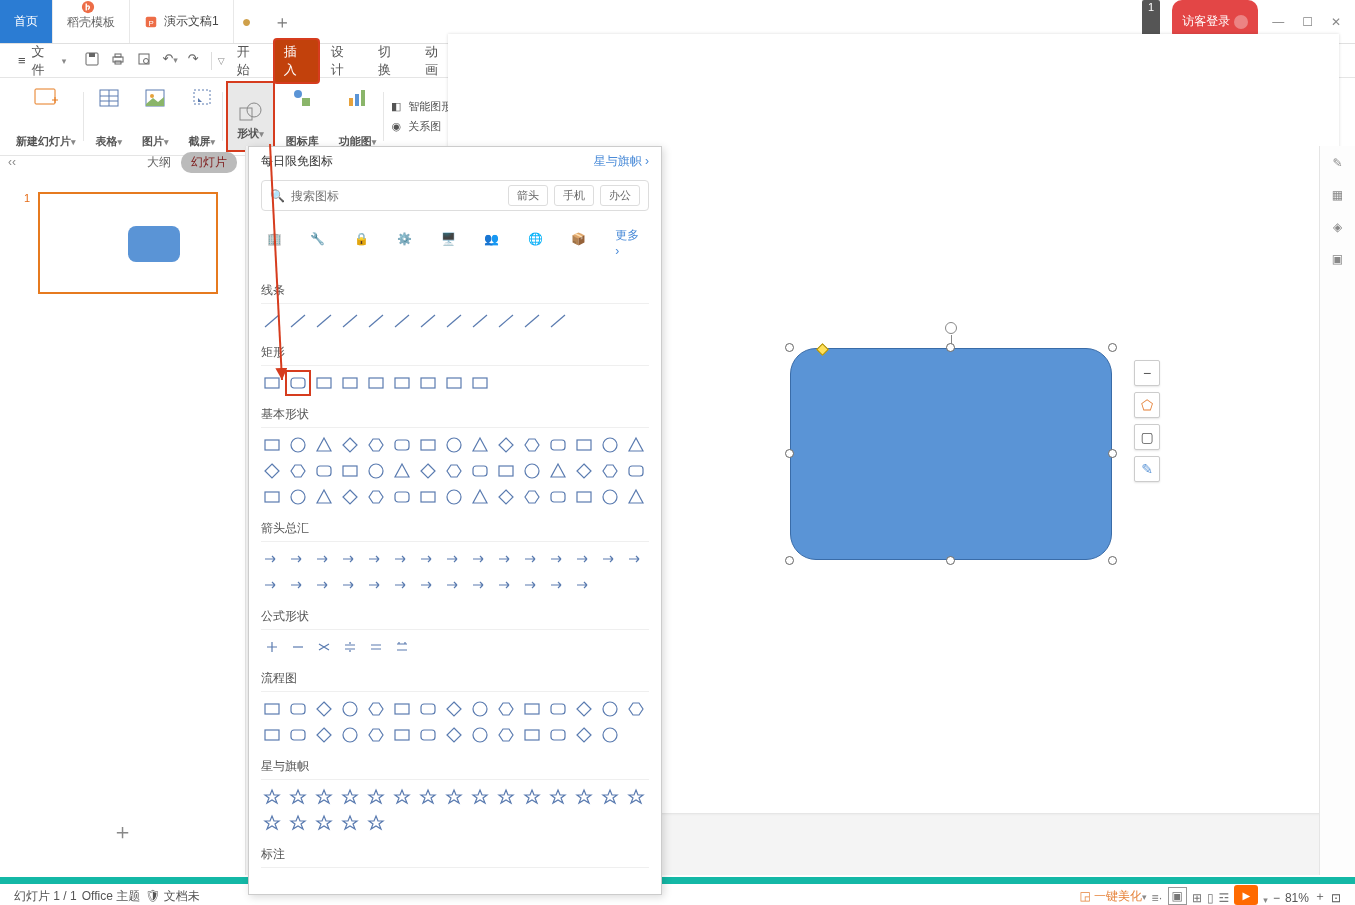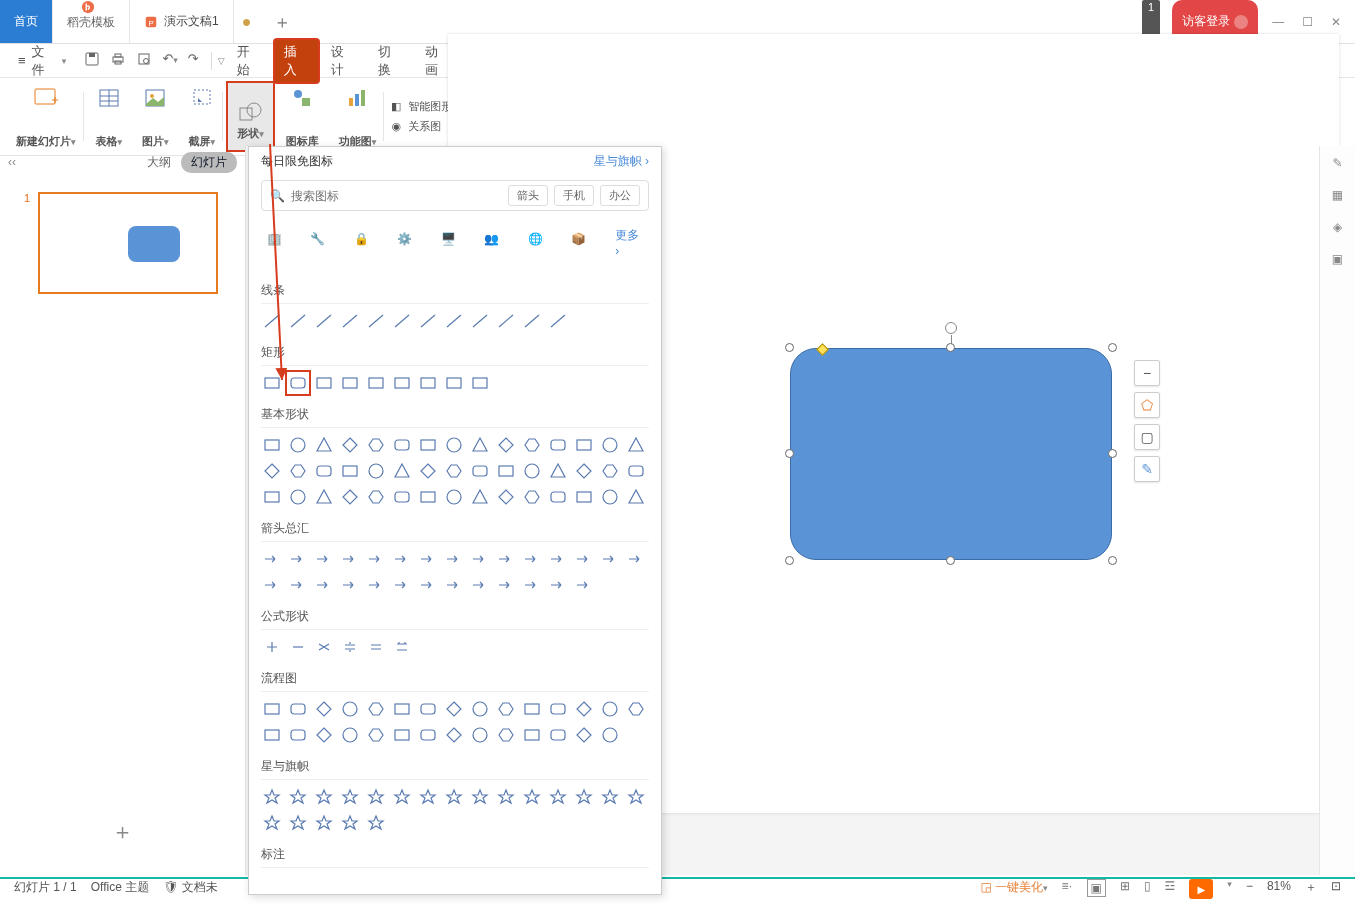--- a/index.html
+++ b/index.html
@@ -89,21 +89,21 @@
 .adj-handle{width:9px;height:9px;background:#ffe05a;border:1px solid #a88800;transform:rotate(45deg);position:absolute;top:-3px;left:28px}
 
 
 .mini-tools { position: absolute; left: 1134px; top: 360px; display: flex; flex-direction: column; gap: 6px; }
 .mini-tools .mt { width: 26px; height: 26px; border: 1px solid #ccc; background: #fff; display: flex; align-items: center; justify-content: center; font-size: 14px; color: #555; box-shadow: 0 1px 2px rgba(0,0,0,.1); border-radius: 2px; }
 
 
 .rightbar { position: absolute; right: 0; top: 146px; bottom: 30px; width: 36px; border-left: 1px solid #e5e5e5; background: #fdfdfd; display: flex; flex-direction: column; align-items: center; padding-top: 10px; gap: 18px; color: #888; }
 
 
-.statusbar { position: absolute; bottom: 0; left: 0; right: 0; height: 28px; border-top: 2px solid #14b8a6; display: flex; align-items: flex-start; padding: 0 14px; font-size: 12px; color: #555; gap: 14px; }
+.statusbar { position: absolute; bottom: 0; left: 0; right: 0; height: 28px; border-top: 7px solid #14b8a6; display: flex; align-items: flex-end; padding: 0 14px; font-size: 12px; color: #555; gap: 5px; }
 .statusbar .mid-spacer { flex: 1; }
 .status-ico { color: #777; cursor: pointer; }
 .play-btn { width: 24px; height: 20px; background: #ff6a00; color: #fff; border-radius: 3px; display: flex; align-items: center; justify-content: center; font-size: 10px; }
 
 
 .arrow-annot { position: absolute; left: 264px; top: 144px; pointer-events: none; z-index: 200; }
 
 .chev { font-size: 9px; color: #888; }
 svg.ico-s { width: 16px; height: 16px; }
 </style>
@@ -392,21 +392,21 @@
         </svg>
       </div>
     <div class="lbl">Flash</div>
   </div>
 </div>
 
 <div class="slide-tabs-row" style="position:absolute;left:0;top:146px;width:246px;border-right:1px solid #e5e5e5">
   <span style="color:#888">‹‹</span>
   <span style="flex:1"></span>
   <span style="color:#666">大纲</span>
-  <span class="pill" style="background:#bbb;color:#0f172a;padding:2px 10px;border-radius:10px">幻灯片</span>
+  <span class="pill" style="background:#bbb;color:#7f1d1d;padding:2px 10px;border-radius:10px">幻灯片</span>
 </div>
 <div class="leftpanel">
   <div class="thumb-wrap">
     <span class="thumb-num">1</span>
     <div class="thumb">
       <div class="shape"></div>
     </div>
   </div>
   <div class="add-slide">＋</div>
 </div>

